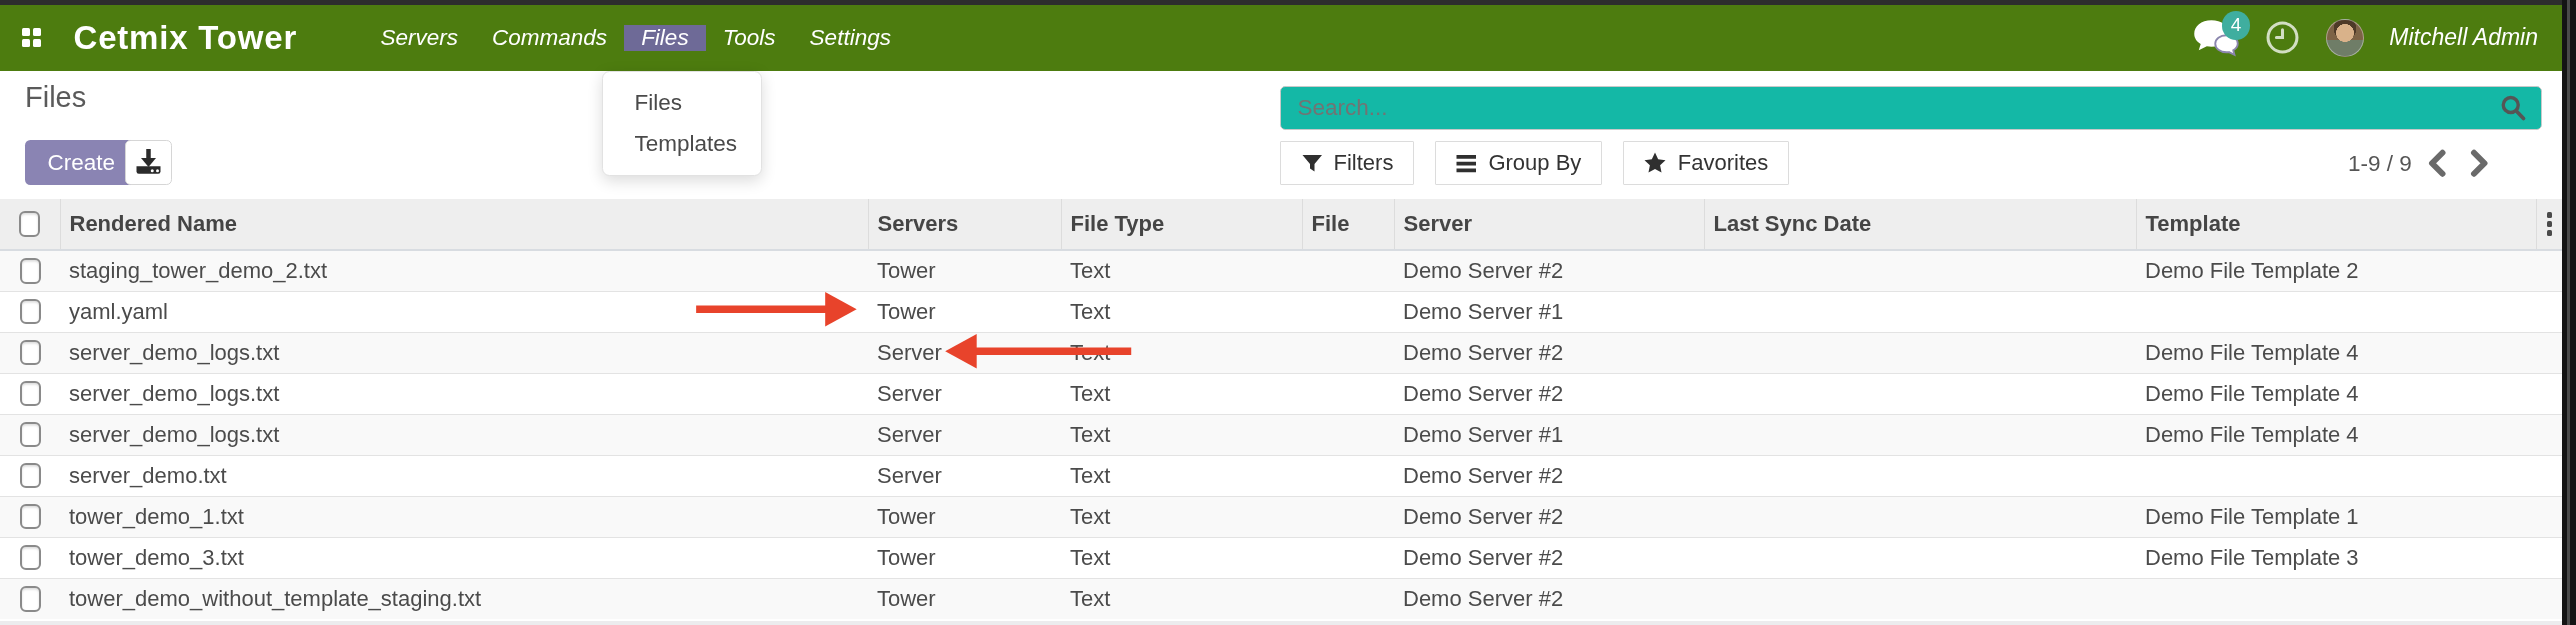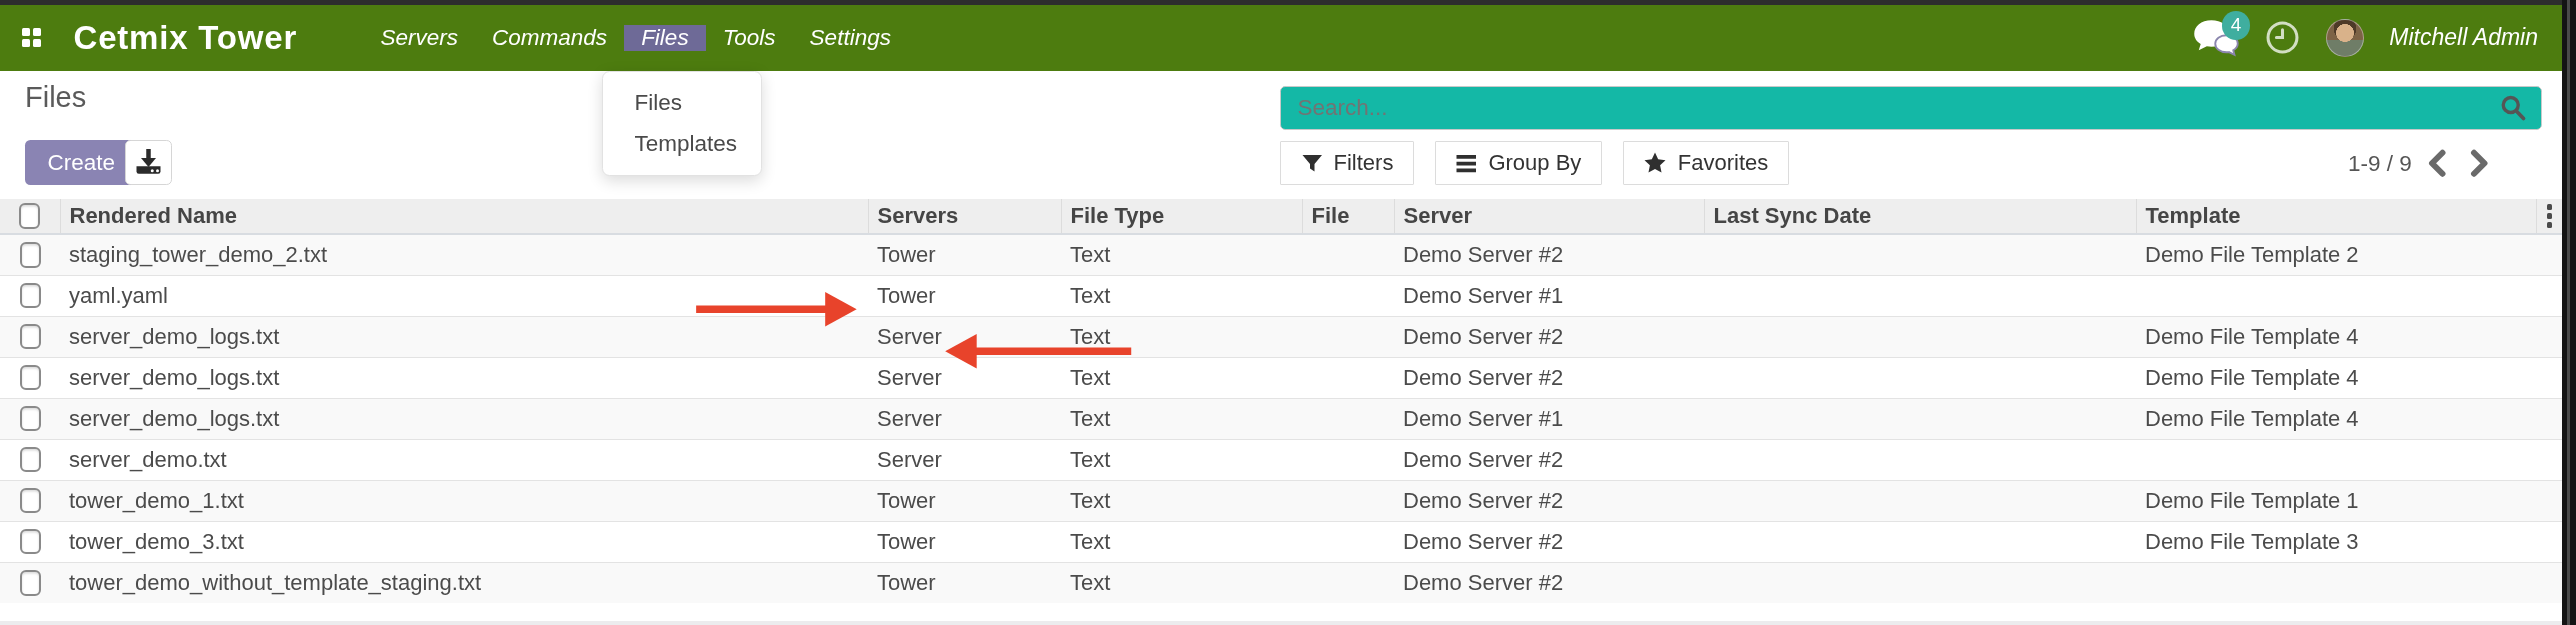--- a/index.html
+++ b/index.html
@@ -57,21 +57,21 @@
   .search-btn { width:57px; height:100%; display:flex; align-items:center; justify-content:center; cursor:pointer; }
   .filter-bar { position:absolute; left:1280px; top:141px; display:flex; gap:21px; }
   .tool-btn { height:44px; padding:0 19.5px; background:#fff; border:0.8px solid #dcdcdc; border-radius:1px;
               font-size:22px; color:#333; display:flex; align-items:center; gap:10.5px; cursor:pointer; white-space:nowrap; }
   .pager { position:absolute; top:147px; left:2348px; display:flex; align-items:center; gap:9px; }
   .pager-text { font-size:22.5px; color:#555; white-space:nowrap; }
   .pager-arrow { width:33px; height:33px; display:flex; align-items:center; justify-content:center; cursor:pointer; }
 
   
   table.list { position:absolute; left:0; top:199px; width:2562px; border-collapse:collapse; table-layout:fixed; }
-  table.list th { height:35px; background:#eeeeee; font-size:22px; font-weight:700; color:#454545;
+  table.list th { height:51px; background:#eeeeee; font-size:22px; font-weight:700; color:#454545;
                   text-align:left; padding:0 9px; border-bottom:2.3px solid #d8dce1; cursor:pointer; white-space:nowrap; }
   table.list th + th { border-left:1.5px solid #dcdcdc; }
   table.list td { height:41px; font-size:22px; color:#4b4b4b; padding:0 9px; white-space:nowrap;
                   overflow:hidden; text-overflow:ellipsis; }
   table.list tbody tr { cursor:pointer; }
   table.list tbody tr:nth-child(odd) td { background:#f9f9f9; }
   table.list tbody tr:nth-child(even) td { background:#ffffff; }
   table.list tbody tr td { border-top:0.8px solid #e3e3e3; }
   .cb { width:21px; height:25.5px; border:2.3px solid #8a8a8a; border-radius:6px; background:#fff;
         margin:0 auto; box-shadow:inset 0 1.5px 2.3px rgba(0,0,0,.15); cursor:pointer; }

